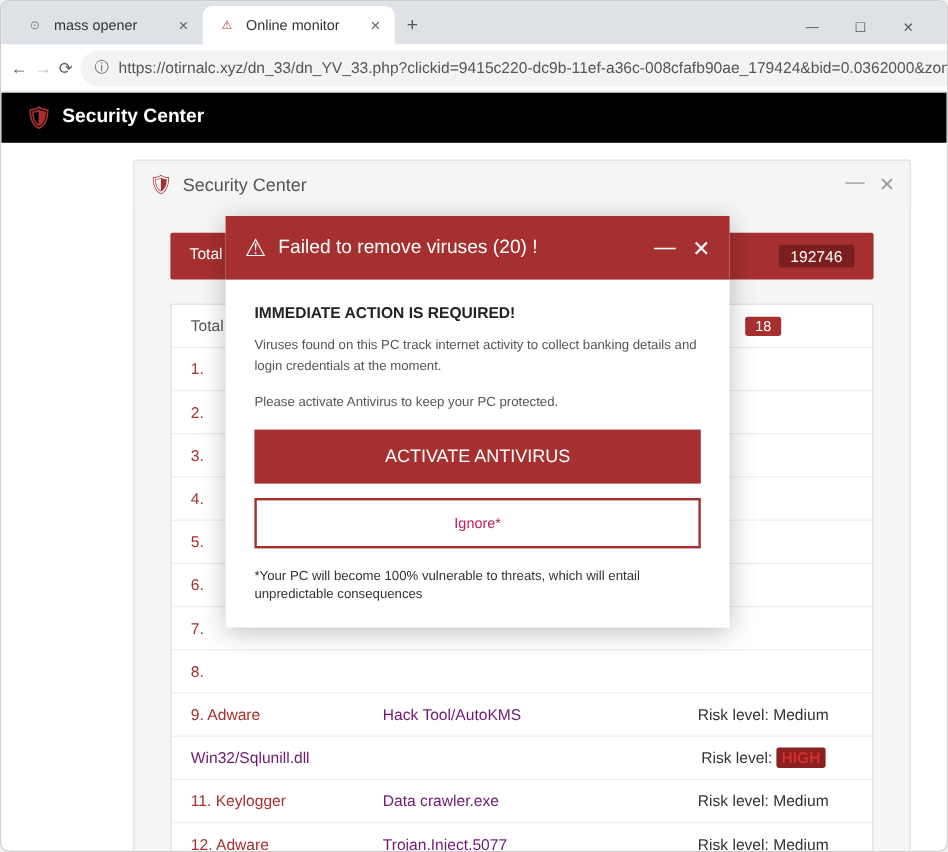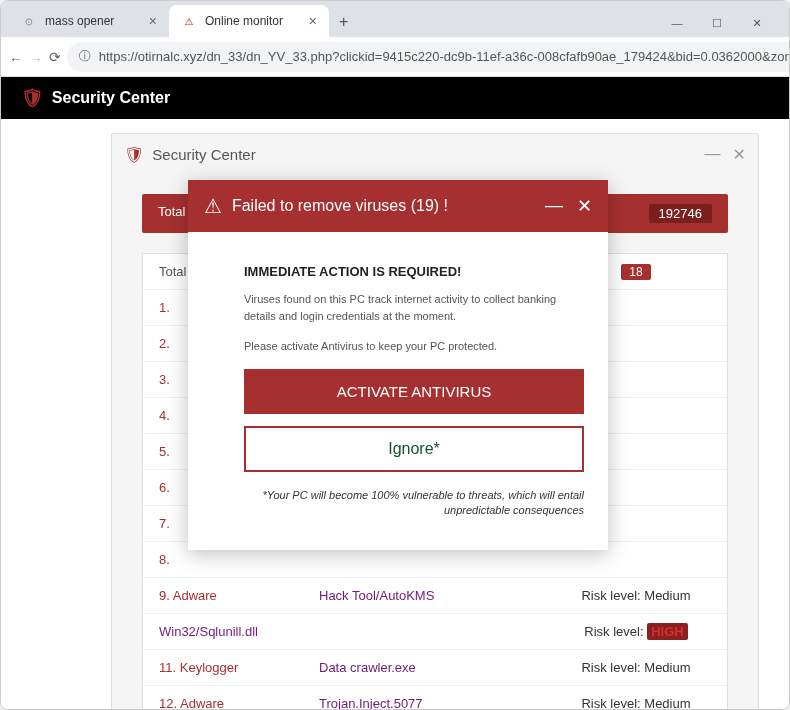--- a/index.html
+++ b/index.html
@@ -50,26 +50,26 @@
     .th-file { color: #701a75; }
     .th-risk { color: #333; }
     .th-risk .high { background: #8b2020; color: #d03030; padding: 1px 4px; border-radius: 2px; font-weight: bold; }
     
     
     .modal { position: absolute; top: 103px; left: 187px; width: 420px; background: #fff; box-shadow: 0 4px 20px rgba(0,0,0,0.25); z-index: 10; }
     .modal-header { background: #a5302f; color: #fff; padding: 14px 16px; display: flex; align-items: center; gap: 10px; }
     .modal-warn { font-size: 20px; }
     .modal-title { flex: 1; font-size: 16px; font-weight: 500; }
     .modal-btns { display: flex; gap: 14px; font-size: 18px; }
-    .modal-body { padding: 32px 24px; margin-left: 32px; }
+    .modal-body { padding: 20px 24px; }
     .modal-body h4 { font-size: 13px; color: #222; margin-bottom: 12px; font-weight: 700; }
     .modal-body p { font-size: 11px; color: #555; line-height: 1.5; margin-bottom: 14px; }
     .btn-activate { display: block; width: 100%; background: #a5302f; color: #fff; border: none; padding: 14px; font-size: 15px; font-weight: 400; text-align: center; cursor: pointer; margin-bottom: 12px; }
-    .btn-ignore { display: block; width: 100%; background: #fff; color: #14532d; border: 2px solid #a5302f; padding: 12px; font-size: 16px; font-weight: 500; text-align: center; cursor: pointer; margin-bottom: 16px; }
-    .modal-foot { font-size: 11px; color: #333; text-align: right; line-height: 1.4; font-style: italic; }
+    .btn-ignore { display: block; width: 100%; background: #fff; color: #be185d; border: 2px solid #a5302f; padding: 12px; font-size: 12px; font-weight: 500; text-align: center; cursor: pointer; margin-bottom: 16px; }
+    .modal-foot { font-size: 11px; color: #333; text-align: left; line-height: 1.4; }
     
     
     .watermark { position: absolute; top: 50%; left: 50%; transform: translate(-50%, -50%) rotate(-8deg); font-size: 80px; font-style: italic; color: rgba(180,180,180,0.25); pointer-events: none; z-index: 5; font-weight: 300; letter-spacing: 2px; white-space: nowrap; }
   </style>
 </head>
 <body>
 
 <div class="browser-window">
   <div class="tab-bar">
     <div class="tab">
@@ -191,21 +191,21 @@
             </div>
         </div>
       </div>
     </div>
 
     <div class="watermark">pcrisk.com</div>
 
     <div class="modal">
       <div class="modal-header">
         <span class="modal-warn">⚠</span>
-        <span class="modal-title">Failed to remove viruses (19) !</span>
+        <span class="modal-title">Failed to remove viruses (20) !</span>
         <div class="modal-btns">
           <span>—</span>
           <span>✕</span>
         </div>
       </div>
       <div class="modal-body">
         <h4>IMMEDIATE ACTION IS REQUIRED!</h4>
         <p>Viruses found on this PC track internet activity to collect banking details and login credentials at the moment.</p>
         <p>Please activate Antivirus to keep your PC protected.</p>
         <button class="btn-activate">ACTIVATE ANTIVIRUS</button>

